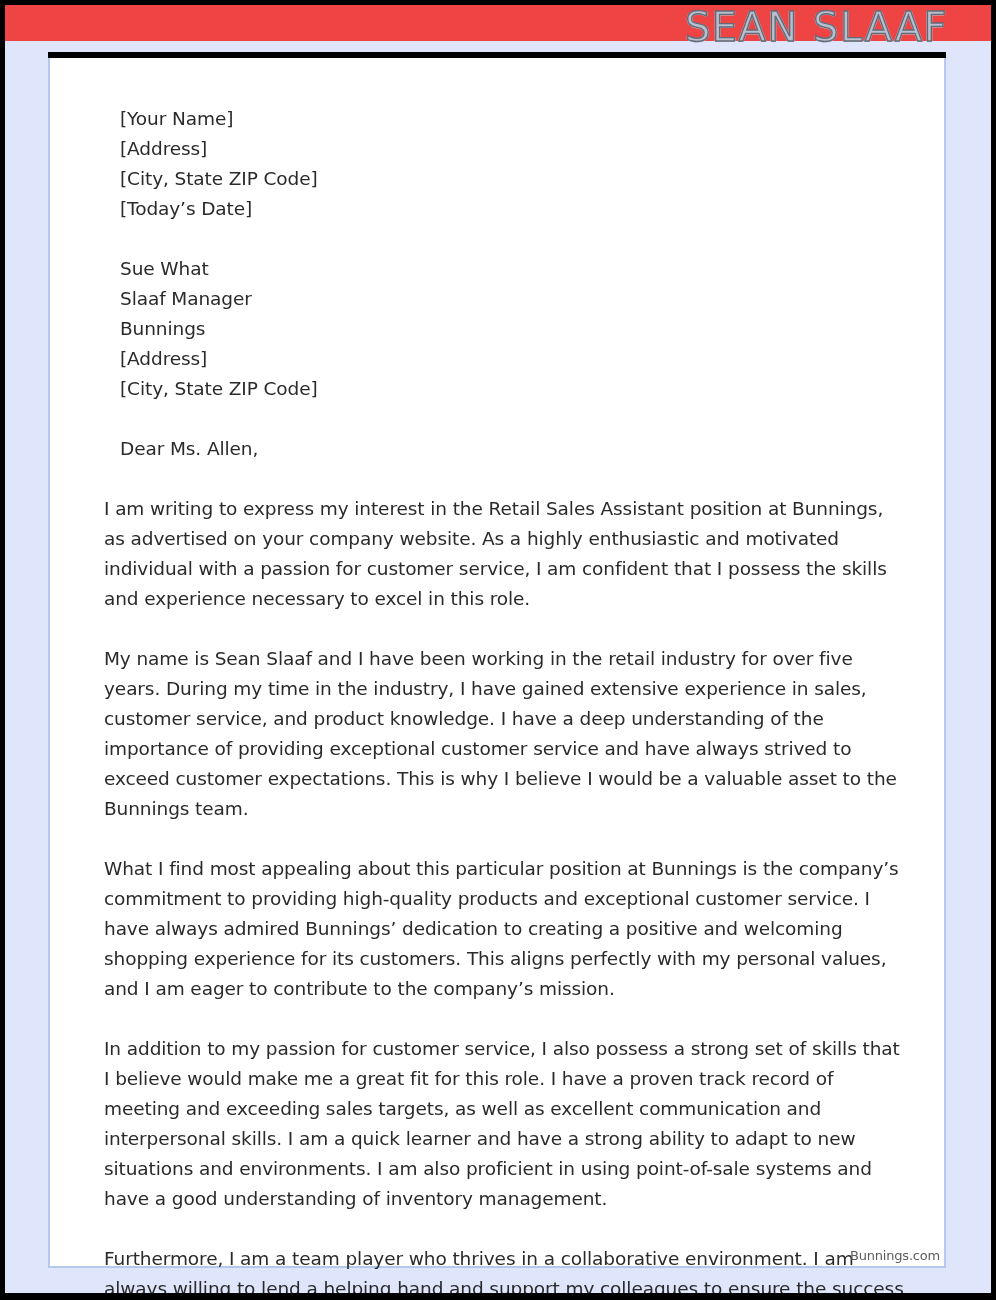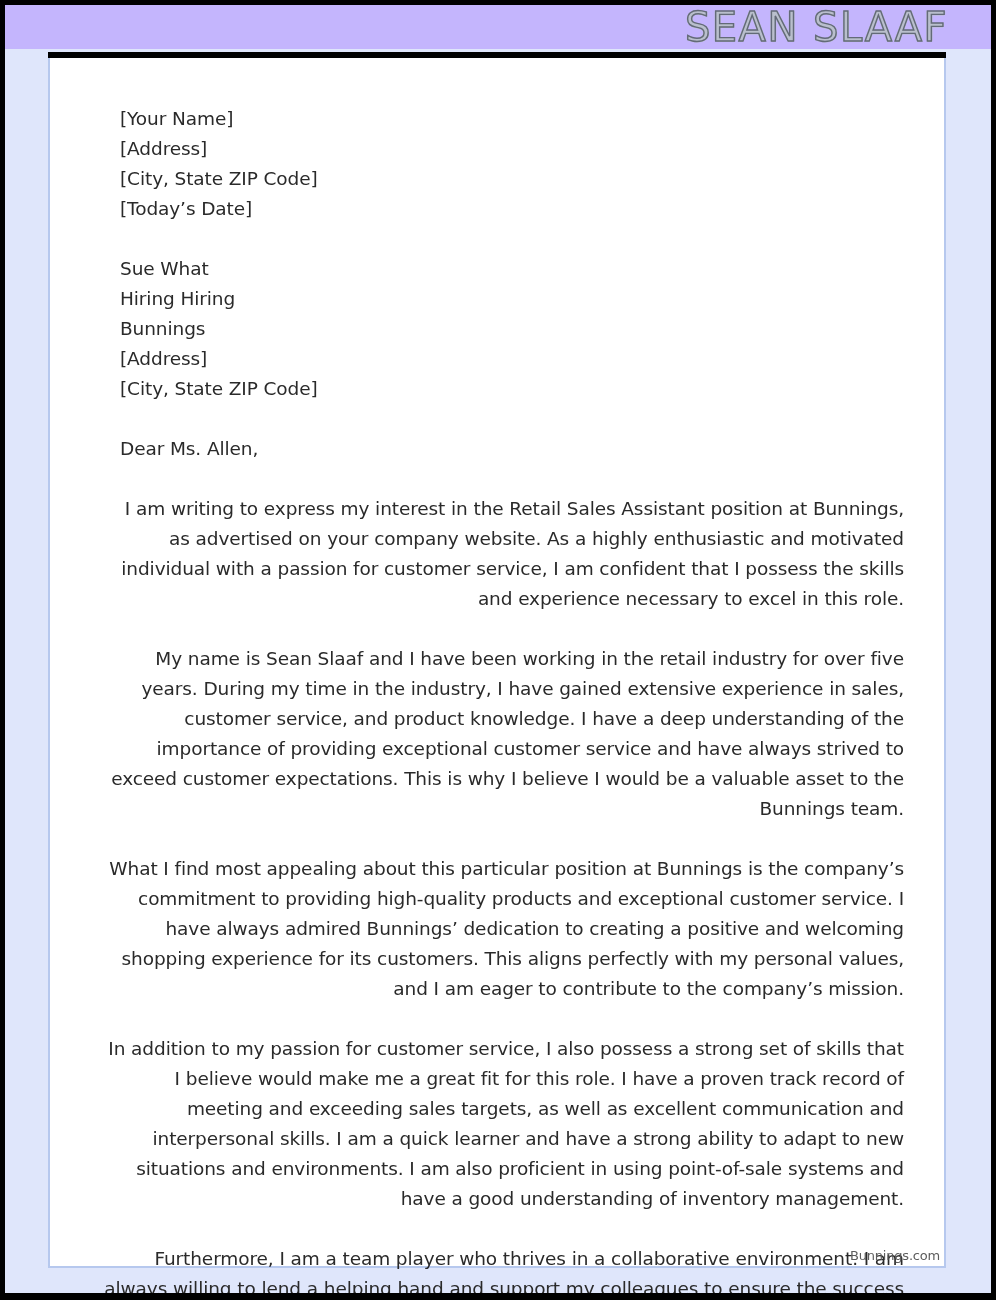--- a/index.html
+++ b/index.html
@@ -23,22 +23,22 @@
     border-top: 5px solid #000000;
     border-bottom: 7px solid #000000;
   }
 
   
   .header-band {
     position: absolute;
     left: 0;
     top: 0;
     width: 986px;
-    height: 44px;
-    background: #c4b5fd;
+    height: 36px;
+    background: #ef4444;
   }
 
   .header-name {
     position: absolute;
     right: 43px;
     top: -4px;
     font-family: "DejaVu Sans", sans-serif;
     font-size: 40px;
     letter-spacing: 1.5px;
     font-weight: 400;
@@ -91,21 +91,21 @@
 
   .letter .block {
     margin: 0 0 30px 0;
   }
   .letter .line {
     white-space: nowrap;
     margin-left: 16px;
   }
   .letter p.para {
     margin: 0 0 30px 0;
-    text-align: right;
+    text-align: left;
   }
   .letter p.para:last-child {
     margin-bottom: 0;
   }
 
   
   .watermark {
     position: absolute;
     left: 845px;
     top: 1243px;
@@ -134,21 +134,21 @@
 
     <div class="block">
       <div class="line">[Your Name]</div>
       <div class="line">[Address]</div>
       <div class="line">[City, State ZIP Code]</div>
       <div class="line">[Today’s Date]</div>
     </div>
 
     <div class="block">
       <div class="line">Sue What</div>
-      <div class="line">Hiring Hiring</div>
+      <div class="line">Slaaf Manager</div>
       <div class="line">Bunnings</div>
       <div class="line">[Address]</div>
       <div class="line">[City, State ZIP Code]</div>
     </div>
 
     <div class="block">
       <div class="line">Dear Ms. Allen,</div>
     </div>
 
     <p class="para">I am writing to express my interest in the Retail Sales Assistant position at Bunnings, as advertised on your company website. As a highly enthusiastic and motivated individual with a passion for customer service, I am confident that I possess the skills and experience necessary to excel in this role.</p>

